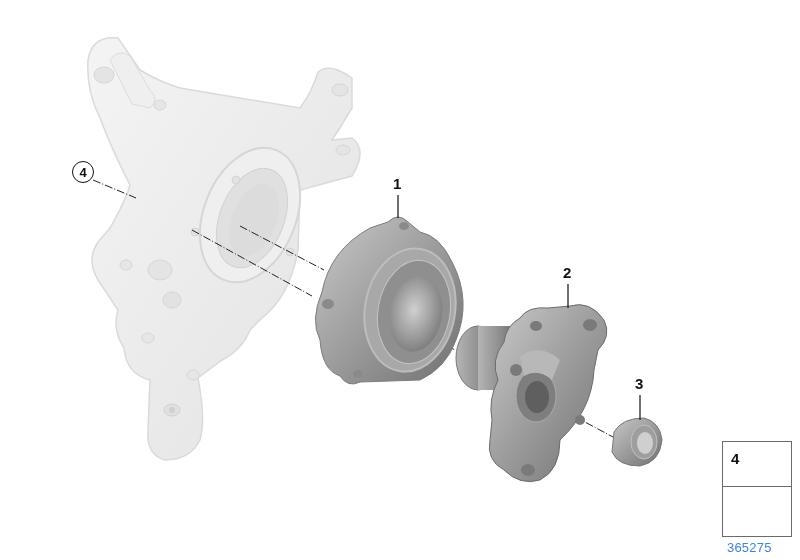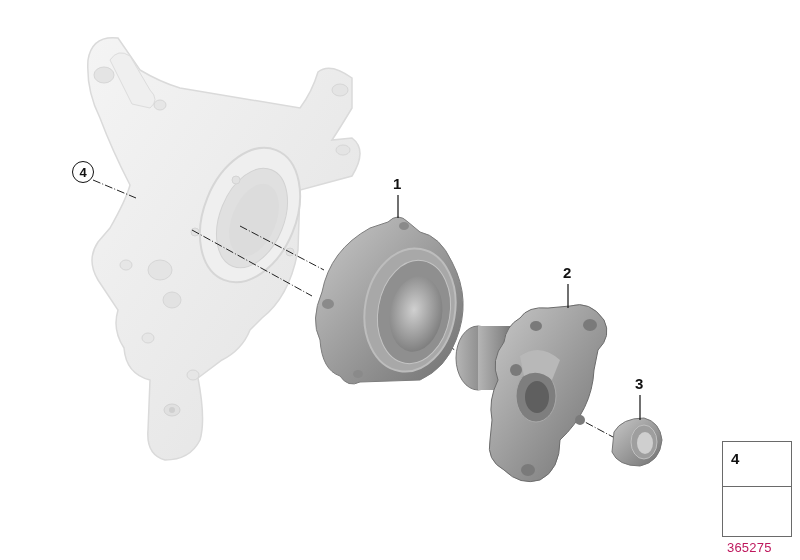--- a/index.html
+++ b/index.html
@@ -4,21 +4,21 @@
 <style>
   html, body { margin: 0; padding: 0; background: #ffffff; }
   body { width: 800px; height: 560px; position: relative; overflow: hidden; font-family: "Liberation Sans", sans-serif; }
   #stage { position: absolute; left: 0; top: 0; width: 800px; height: 560px; }
   .callout { position: absolute; font-family: "Liberation Sans", sans-serif; font-weight: bold; font-size: 15px; color: #111; line-height: 1; }
   .callout-circle { position: absolute; width: 22px; height: 22px; border: 1.6px solid #111; border-radius: 50%; box-sizing: border-box; font-family: "Liberation Sans", sans-serif; font-weight: bold; font-size: 13px; color: #111; display: flex; align-items: center; justify-content: center; }
   .legend { position: absolute; left: 722px; top: 441px; width: 70px; height: 96px; border: 1px solid #6a6a6a; box-sizing: border-box; background: #fff; }
   .legend-top { position: absolute; left: 0; top: 0; width: 100%; height: 45px; border-bottom: 1px solid #6a6a6a; box-sizing: border-box; }
   .legend-num { position: absolute; left: 8px; top: 8px; font-weight: bold; font-size: 15px; color: #111; }
   .legend-bottom { position: absolute; left: 0; top: 45px; width: 100%; height: 50px; }
-  .catalog-no { position: absolute; left: 727px; top: 540px; font-size: 13px; color: #be185d; letter-spacing: 0.2px; }
+  .catalog-no { position: absolute; left: 727px; top: 540px; font-size: 13px; color: #3b82f6; letter-spacing: 0.2px; }
 </style>
 </head>
 <body>
 
 <div id="stage">
   <svg width="800" height="560" viewBox="0 0 800 560" xmlns="http://www.w3.org/2000/svg">
     <defs>
       <linearGradient id="ghost" x1="0" y1="0" x2="1" y2="1">
         <stop offset="0" stop-color="#f4f4f4"></stop>
         <stop offset="1" stop-color="#e2e2e2"></stop>

